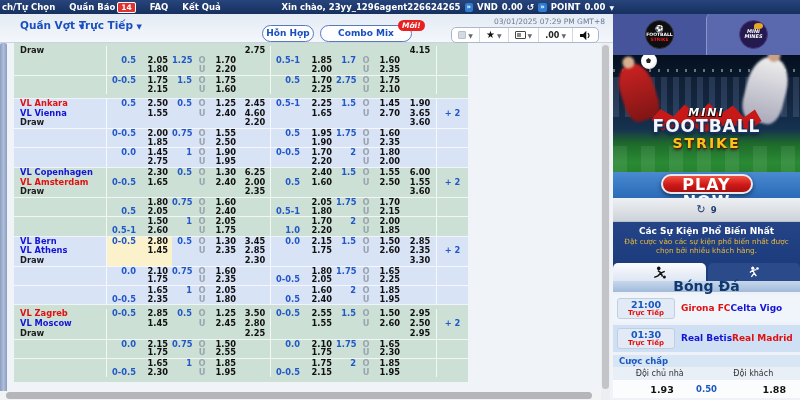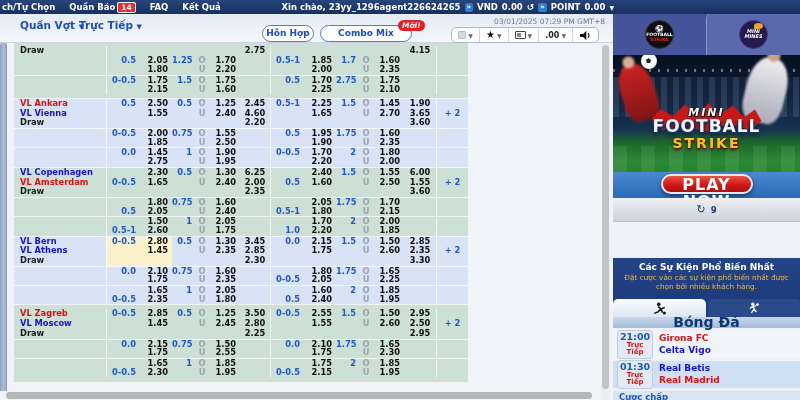--- a/index.html
+++ b/index.html
@@ -120,38 +120,38 @@
   .play-btn { position:absolute; left:50%; bottom:4px; transform:translateX(-50%);
     width:92px; height:20px; border-radius:11px; background:linear-gradient(#f05040,#d01818 55%,#a81010);
     border:2px solid #e8e8f0; color:#fff; font-size:16px; font-weight:bold; letter-spacing:1px;
     text-align:center; line-height:17px; cursor:pointer; box-shadow:0 2px 4px rgba(0,0,0,.5); }
 
   .refresh-bar { height:24px; background:linear-gradient(#eef0f3,#cdd3da); border-bottom:1px solid #b8c0ca;
     display:flex; align-items:center; justify-content:center; gap:5px; }
   .refresh-icon { font-size:11px; color:#223a6a; cursor:pointer; line-height:1; }
   .refresh-count { font-size:8.5px; font-weight:bold; color:#223a6a; }
 
-  .promo { height:41px; background:linear-gradient(#254488,#1d3c7d); text-align:center; padding-top:4px;margin-top:36px; }
+  .promo { height:41px; background:linear-gradient(#254488,#1d3c7d); text-align:center; padding-top:4px; }
   .promo-title { color:#fff; font-size:9px; font-weight:bold; }
   .promo-sub { color:#e8b83a; font-size:7.3px; line-height:1.25; padding:1px 10px 0; }
 
   .sport-tabs { display:flex; height:18px; background:#1d3c7d; }
   .sport-tab { flex:1; display:flex; align-items:center; justify-content:center; cursor:pointer; }
   .sport-tab.active { background:linear-gradient(#fbfcfe,#dde6f2); border-radius:5px 5px 0 0; }
   .sport-tab.inactive { background:#2a4a8a; border-radius:5px 5px 0 0; margin-left:2px; }
 
   .sport-header { height:11px; background:linear-gradient(#c6d7ec,#a2bbda); color:#10386e;
     font-size:14px; font-weight:bold; text-align:center; line-height:11px; }
 
   .match { display:flex; align-items:center; height:27px; margin-top:3px; padding:0 4px; gap:6px; cursor:pointer; }
   .match.m0 { background:#f0f5fb; } .match.m1 { background:#cfe0f4; }
-  .time-box { width:36px; text-align:center; background:#e2eaf5; border:1px solid #c0cede; border-radius:3px; padding:1px 0; }
+  .time-box { width:58px; text-align:center; background:#e2eaf5; border:1px solid #c0cede; border-radius:3px; padding:1px 0; }
   .time-box .t { color:#1a57c0; font-size:9.5px; font-weight:bold; line-height:1.05; }
   .time-box .live { color:#e01010; font-size:7px; font-weight:bold; line-height:1.1; }
-  .teams { display:flex; flex-direction:column; line-height:1.25; }
+  .teams { display:flex; flex-direction:row; line-height:1.25; }
   .tname { font-size:9px; font-weight:bold; }
 
   .hc-bar { height:12px; background:#d8e6f4; color:#1a57c0; font-size:8.5px; font-weight:bold;
     line-height:12px; padding-left:6px; margin-top:3px; }
   .hc-heads { display:flex; height:13px; background:#e9eff7; font-size:8px; color:#333; align-items:center; }
   .hc-heads .hh { flex:1; text-align:center; }
   .hc-odds { display:flex; height:18px; background:#fbfcfe; align-items:center; font-size:9.5px; font-weight:bold; }
   .hc-odds .ho { flex:1.3; text-align:right; padding-right:14px; color:#111; cursor:pointer; }
   .hc-odds .hl-line { flex:.8; text-align:center; color:#1a57c0; font-size:8.5px; }
 </style>

